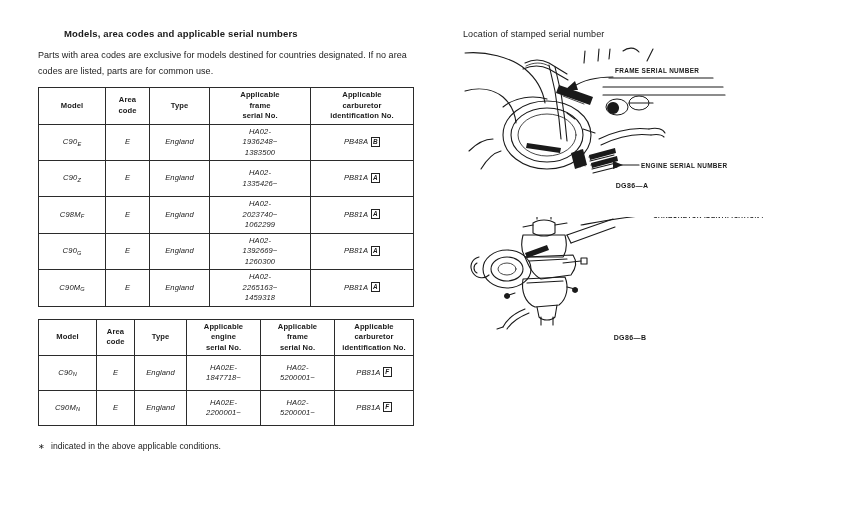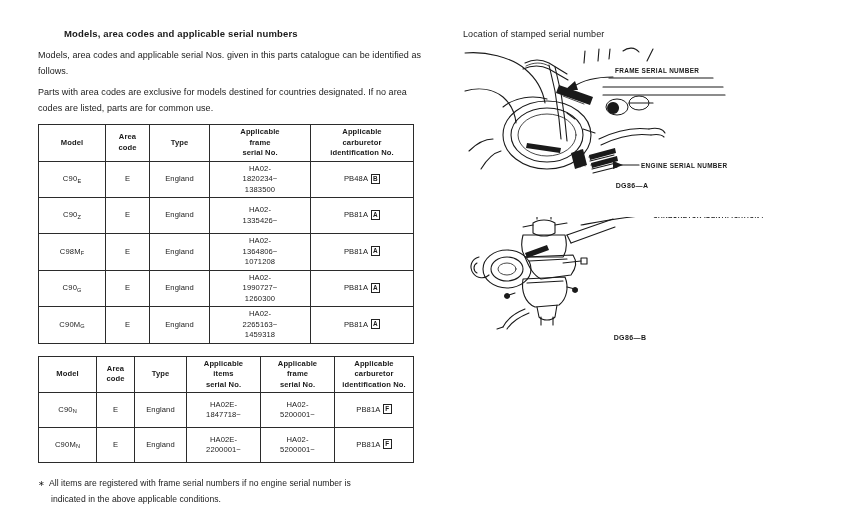--- a/index.html
+++ b/index.html
@@ -62,20 +62,21 @@
     padding: 0;
   }
   table.spec th {
     font-weight: bold;
     height: 30px;
     padding: 2px 1px;
   }
   table.spec td {
     height: 31px;
     padding: 2px 1px;
+    font-style: italic;
   }
   table.spec .hdr-line { display: block; }
   .serial-line { display: block; white-space: nowrap; }
   .model-name { font-weight: normal; letter-spacing: 0.2px; }
   .model-name sub {
     font-size: 5.6px;
     vertical-align: baseline;
     position: relative;
     top: 1.5px;
     letter-spacing: 0;
@@ -157,21 +158,20 @@
 </style>
 </head>
 <body>
 
 <div class="page">
 
   <div class="left-col">
 
     <div class="section-title">Models, area codes and applicable serial numbers</div>
 
-    <p class="intro-p">Models, area codes and applicable serial Nos. given in this parts catalogue can be identified as follows.</p>
     <p class="intro-p tight">Parts with area codes are exclusive for models destined for countries designated. If no area codes are listed, parts are for common use.</p>
 
     <table class="spec">
       <colgroup>
         <col style="width:67px">
           <col style="width:44px">
           <col style="width:60px">
         <col style="width:101px">
           <col style="width:103px">
       </colgroup>
@@ -201,21 +201,21 @@
       </thead>
       <tbody>
         <tr>
           <td>
             <span class="model-name"><span>C90</span><sub>E</sub></span>
           </td>
           <td>E</td>
           <td>England</td>
           <td>
             <span class="serial-line">HA02-</span>
-            <span class="serial-line">1820234~</span>
+            <span class="serial-line">1936248~</span>
             <span class="serial-line">1383500</span>
           </td>
           <td>
             <span class="carb-code"><span>PB48A</span><span class="boxed">B</span></span>
           </td>
         </tr>
         <tr>
           <td>
             <span class="model-name"><span>C90</span><sub>Z</sub></span>
           </td>
@@ -230,36 +230,36 @@
           </td>
         </tr>
         <tr>
           <td>
             <span class="model-name"><span>C98M</span><sub>F</sub></span>
           </td>
           <td>E</td>
           <td>England</td>
           <td>
             <span class="serial-line">HA02-</span>
-            <span class="serial-line">1364806~</span>
-            <span class="serial-line">1071208</span>
+            <span class="serial-line">2023740~</span>
+            <span class="serial-line">1062299</span>
           </td>
           <td>
             <span class="carb-code"><span>PB81A</span><span class="boxed">A</span></span>
           </td>
         </tr>
         <tr>
           <td>
             <span class="model-name"><span>C90</span><sub>G</sub></span>
           </td>
           <td>E</td>
           <td>England</td>
           <td>
             <span class="serial-line">HA02-</span>
-            <span class="serial-line">1990727~</span>
+            <span class="serial-line">1392669~</span>
             <span class="serial-line">1260300</span>
           </td>
           <td>
             <span class="carb-code"><span>PB81A</span><span class="boxed">A</span></span>
           </td>
         </tr>
         <tr>
           <td>
             <span class="model-name"><span>C90M</span><sub>G</sub></span>
           </td>
@@ -294,21 +294,21 @@
           </th>
           <th>
             <span class="hdr-line">Area</span>
             <span class="hdr-line">code</span>
           </th>
           <th>
             <span class="hdr-line">Type</span>
           </th>
           <th>
             <span class="hdr-line">Applicable</span>
-            <span class="hdr-line">items</span>
+            <span class="hdr-line">engine</span>
             <span class="hdr-line">serial No.</span>
           </th>
           <th>
             <span class="hdr-line">Applicable</span>
             <span class="hdr-line">frame</span>
             <span class="hdr-line">serial No.</span>
           </th>
           <th>
             <span class="hdr-line">Applicable</span>
             <span class="hdr-line">carburetor</span>
@@ -353,21 +353,20 @@
             <span class="carb-code"><span>PB81A</span><span class="boxed">F</span></span>
           </td>
         </tr>
       </tbody>
     </table>
     </div>
 
     <div class="notes">
       <div class="note">
         <span class="bullet">∗</span>
-        <span>All items are registered with frame serial numbers if no engine serial number is</span>
         <span class="ind">indicated in the above applicable conditions.</span>
       </div>
 
     </div>
 
   </div>
 
   <div class="right-col">
 
     <div class="right-title">Location of stamped serial number</div>

